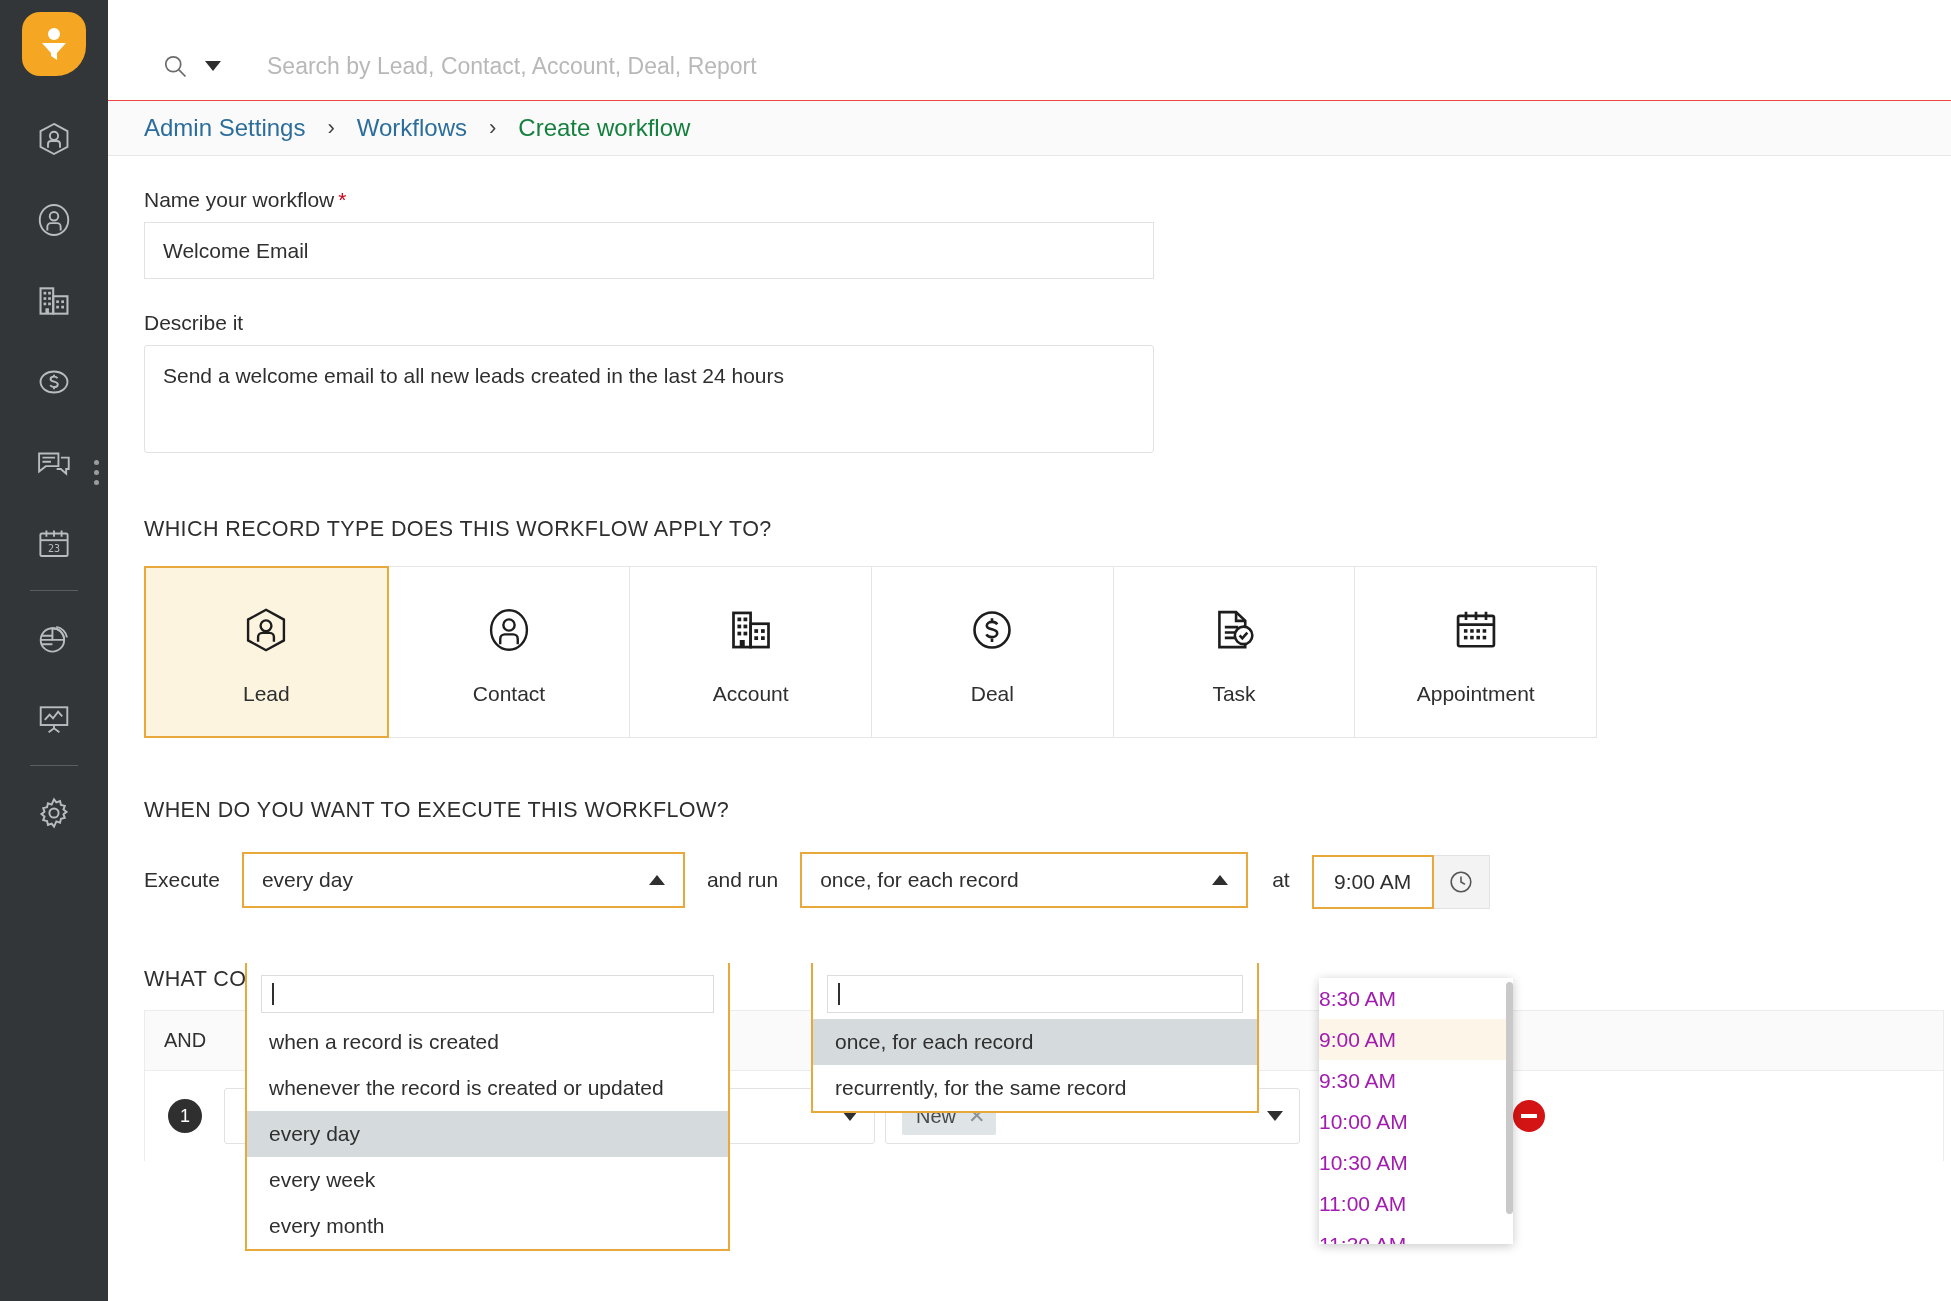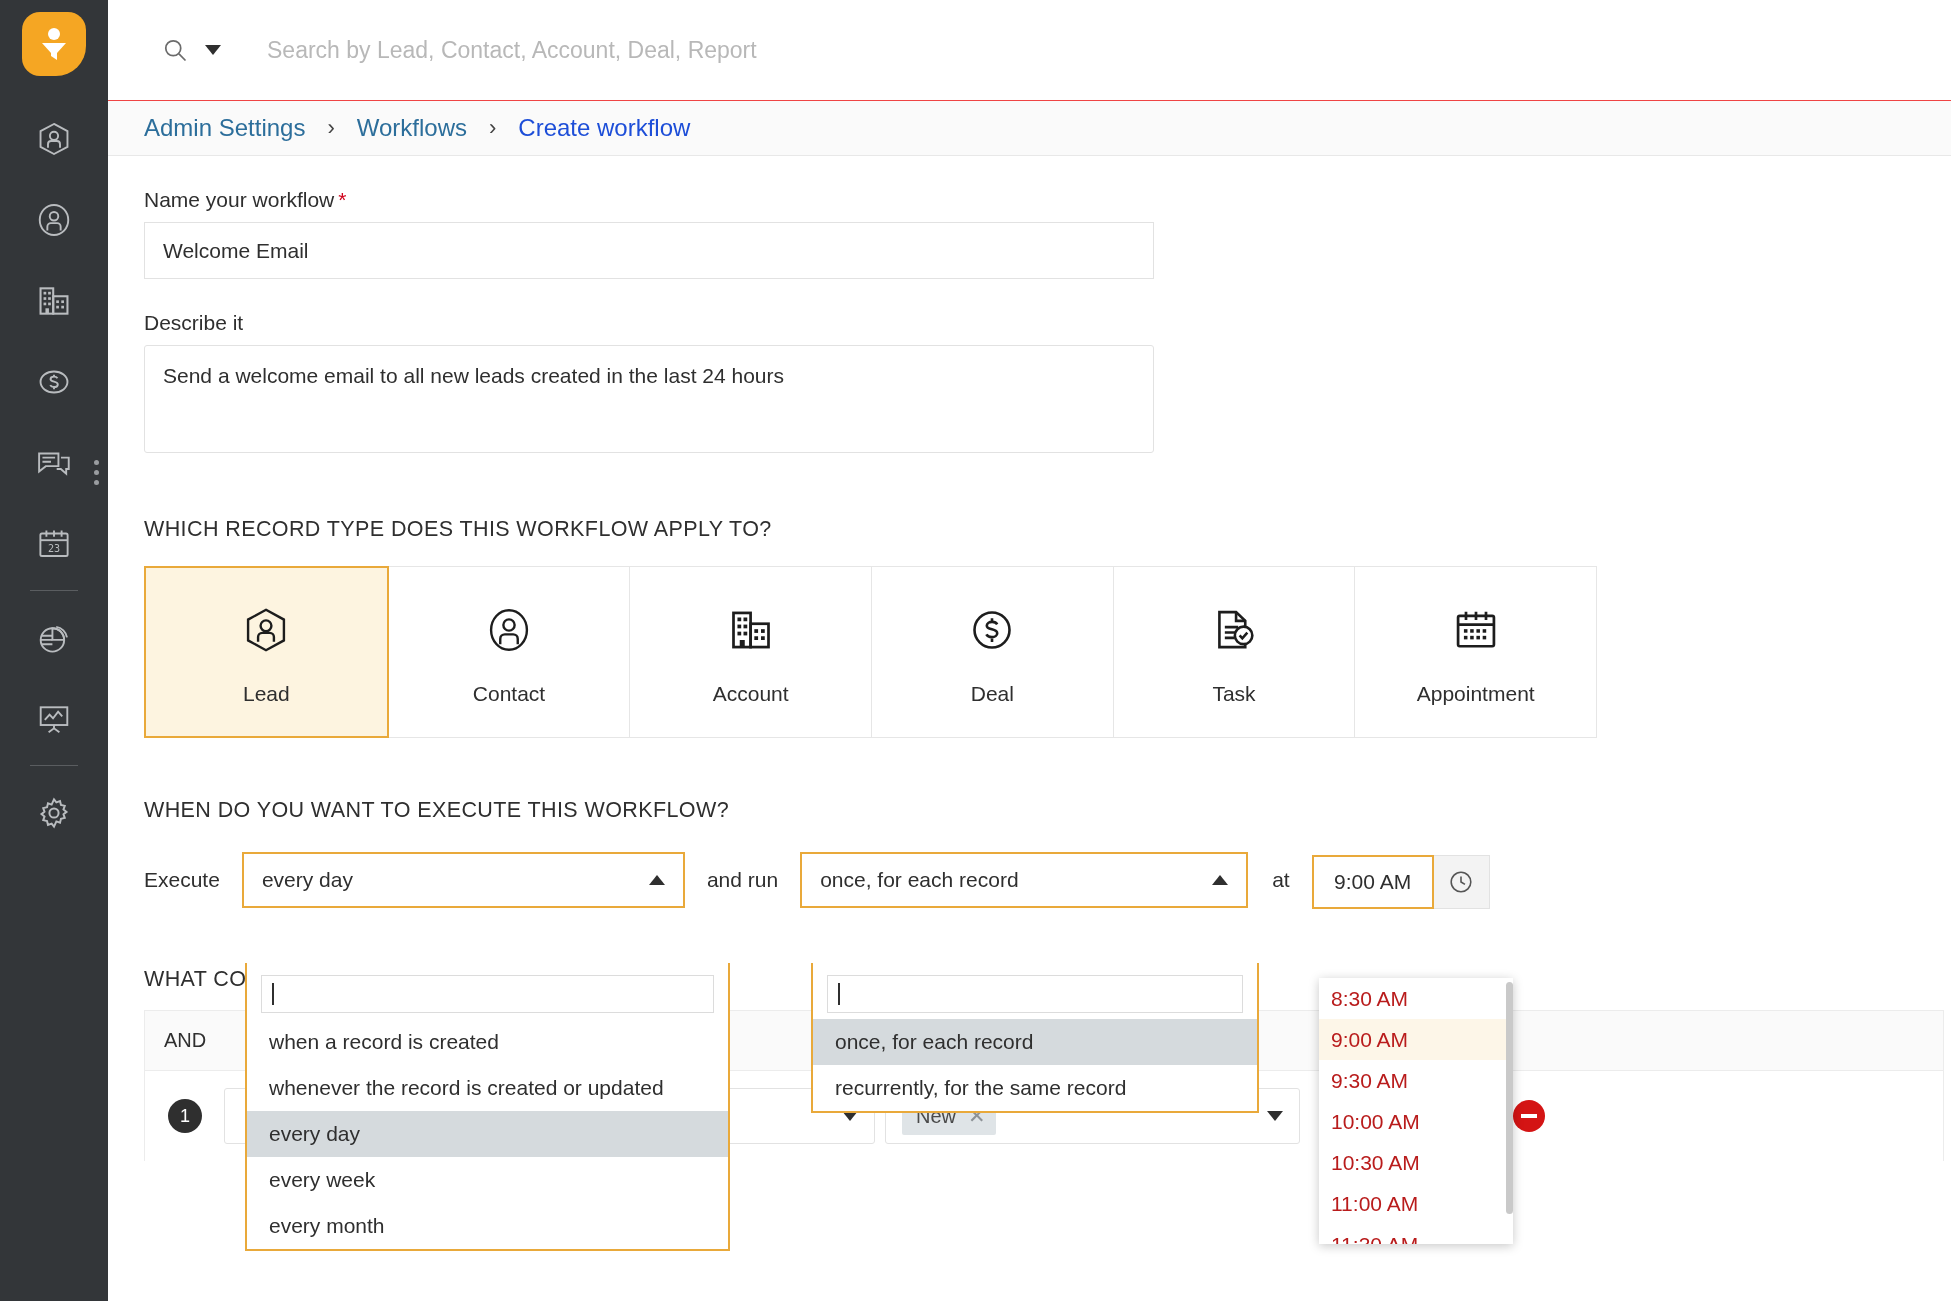--- a/index.html
+++ b/index.html
@@ -33,21 +33,21 @@
   .nav-icon svg { display:block; }
   .sb-divider { width:48px; height:1px; background:#5a5d60; margin:6px 0; }
   .kebab {
     position:absolute; left:94px; top:460px;
     display:flex; flex-direction:column; gap:5px; cursor:pointer;
   }
   .kebab i { width:5px; height:5px; border-radius:50%; background:#9a9da0; display:block; }
 
   
   #topbar {
-    position:absolute; left:108px; top:0; right:0; height:100px;
+    position:absolute; left:108px; top:16px; right:0; height:100px;
     background:#fff; display:flex; align-items:center;
   }
   #search-wrap { display:flex; align-items:center; margin-left:53px; }
   .search-caret {
     width:0;height:0;border-left:8px solid transparent;border-right:8px solid transparent;
     border-top:10px solid #2f2f2f; margin-left:16px; cursor:pointer;
   }
   #search-input {
     border:none; outline:none; background:transparent;
     margin-left:44px; width:760px; font-size:23px;
@@ -56,21 +56,21 @@
   #search-input::placeholder { color:#b8b8b8; }
 
   
   #breadcrumb {
     position:absolute; left:108px; top:100px; right:0; height:56px;
     background:#fafafa; border-top:1px solid #ef4444; border-bottom:1px solid #e8e8e8;
     display:flex; align-items:center; padding-left:36px;
     font-size:24px;
   }
   .crumb-link { color:#2c6e9b; cursor:pointer; }
-  .crumb-current { color:#1d4ed8; }
+  .crumb-current { color:#15803d; }
   .crumb-sep { margin:0 22px; color:#444; font-size:22px; }
 
   
   #main { position:absolute; left:108px; top:156px; right:0; bottom:0; background:#fff; overflow:hidden; }
   .pad { padding-left:36px; }
 
   .field-label { font-size:21px; color:#2f2f2f; margin-top:32px; }
   .req { color:#d0021b; margin-left:4px; }
   .txt-input {
     width:1010px; height:57px; border:1px solid #e2e2e2; border-radius:0;
@@ -139,22 +139,22 @@
   }
   .clock-btn {
     height:54px; width:56px; background:#f3f3f3; border:1px solid #e2e2e2; border-left:none;
     display:flex; align-items:center; justify-content:center; cursor:pointer;
   }
   #time-dd {
     position:absolute; background:#fff; box-shadow:0 2px 10px rgba(0,0,0,.22);
     z-index:50; width:194px; overflow:hidden;
   }
   .time-opt {
-    height:41px; display:flex; align-items:center; padding-left:12px;
-    font-size:21px; color:#b91c1c; cursor:pointer;
+    height:41px; display:flex; align-items:center; padding-left:0;
+    font-size:21px; color:#a21caf; cursor:pointer;
   }
   .time-opt.sel { background:#fdf6e8; }
   #time-scroll {
     position:absolute; right:2px; top:4px; width:7px; height:232px;
     background:#c9c9c9; border-radius:4px; z-index:51; cursor:pointer;
   }
 
   
   #cond-title { font-size:21.5px; letter-spacing:0.4px; margin-top:58px; }
   #cond-table {

